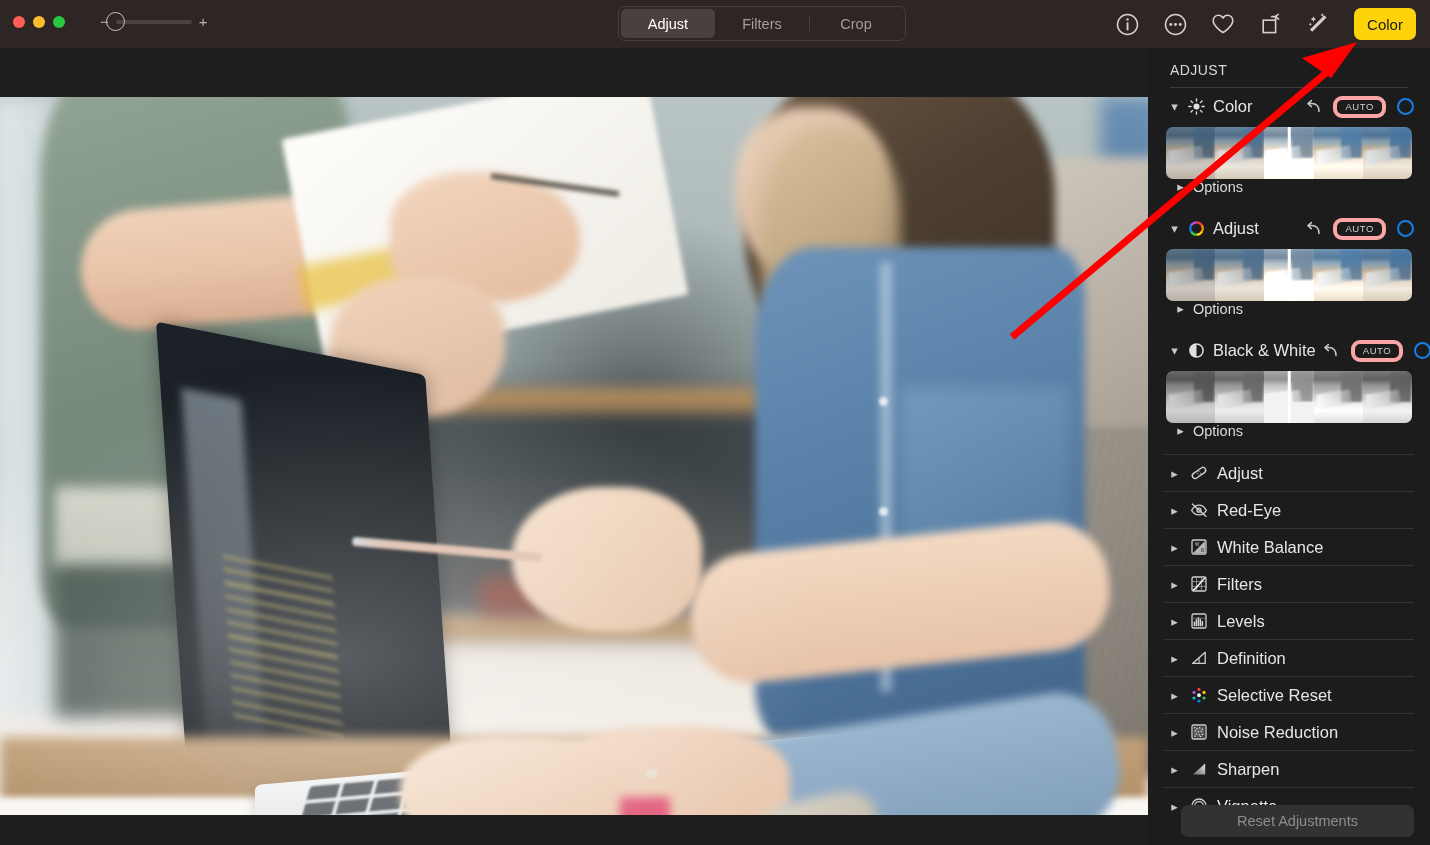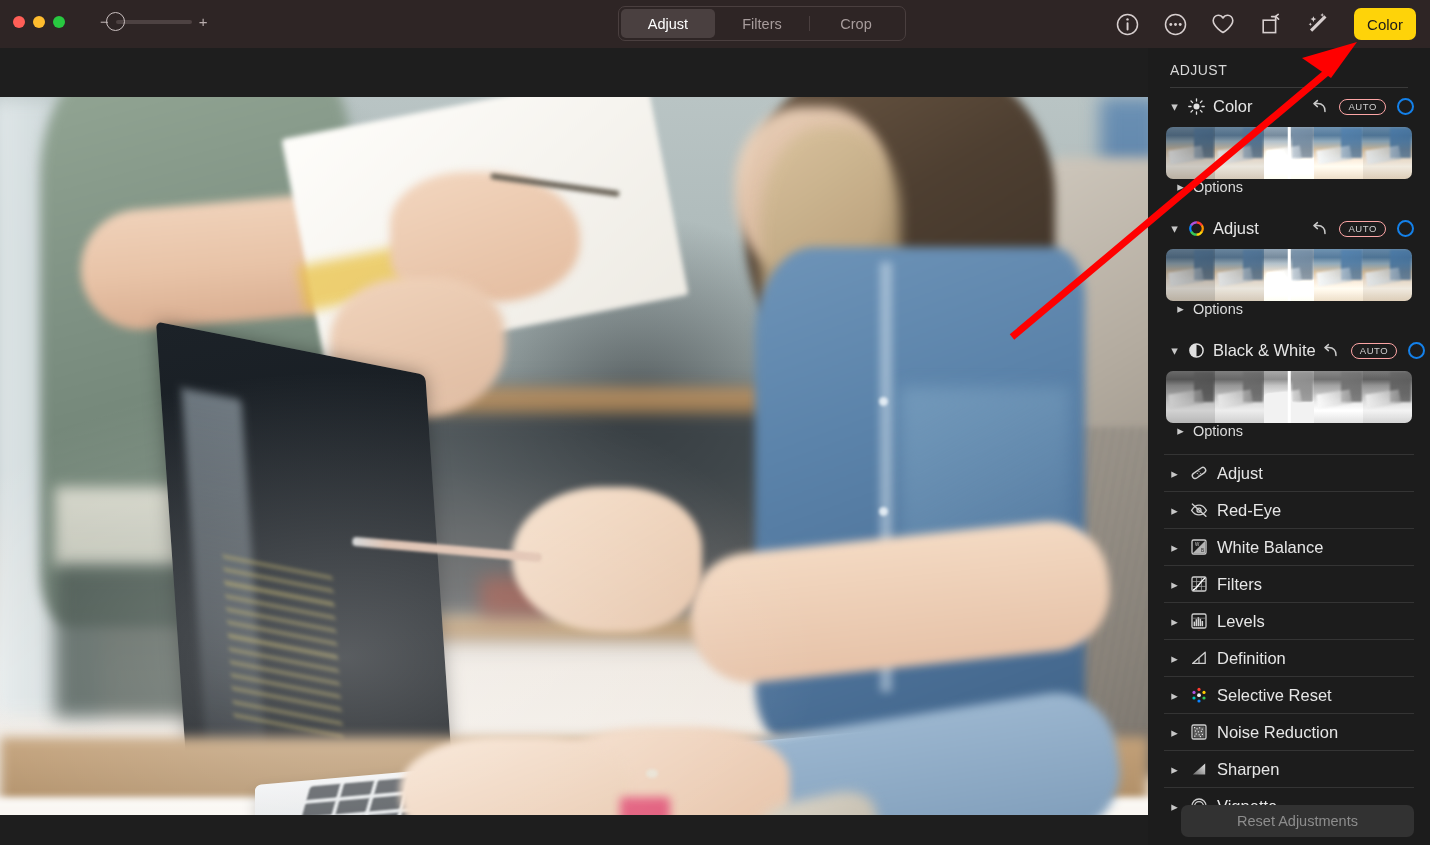--- a/index.html
+++ b/index.html
@@ -316,21 +316,21 @@
   }
   .chev {
     width: 11px; color: #c7c7c7; font-size: 13px; flex: none; text-align: center;
     display: flex; align-items: center; justify-content: center;
   }
   .sec-icon { width: 19px; height: 19px; flex: none; display: flex; align-items: center; justify-content: center; }
   .sec-label { font-size: 16.5px; color: #e6e6e6; flex: 1; white-space: nowrap; }
   .sec-ctrls { display: flex; align-items: center; gap: 11px; }
   .revert { width: 17px; height: 17px; display: flex; align-items: center; justify-content: center; }
   .auto-pill {
-    border: 1px solid #fca5a5; border-radius: 9px; color: #cfcfcf;
+    border: 4px solid #fca5a5; border-radius: 9px; color: #cfcfcf;
     font-size: 9.5px; letter-spacing: .6px; padding: 2px 8px 2.5px 8px; line-height: 1;
   }
   .bluering {
     width: 17px; height: 17px; border-radius: 50%;
     border: 2px solid #1481ea; background: transparent;
   }
 
   .thumbstrip {
     position: relative; height: 52px; border-radius: 7px; overflow: hidden;
     margin: 2px 2px 0 2px; display: flex; background: #2a2a2a;

